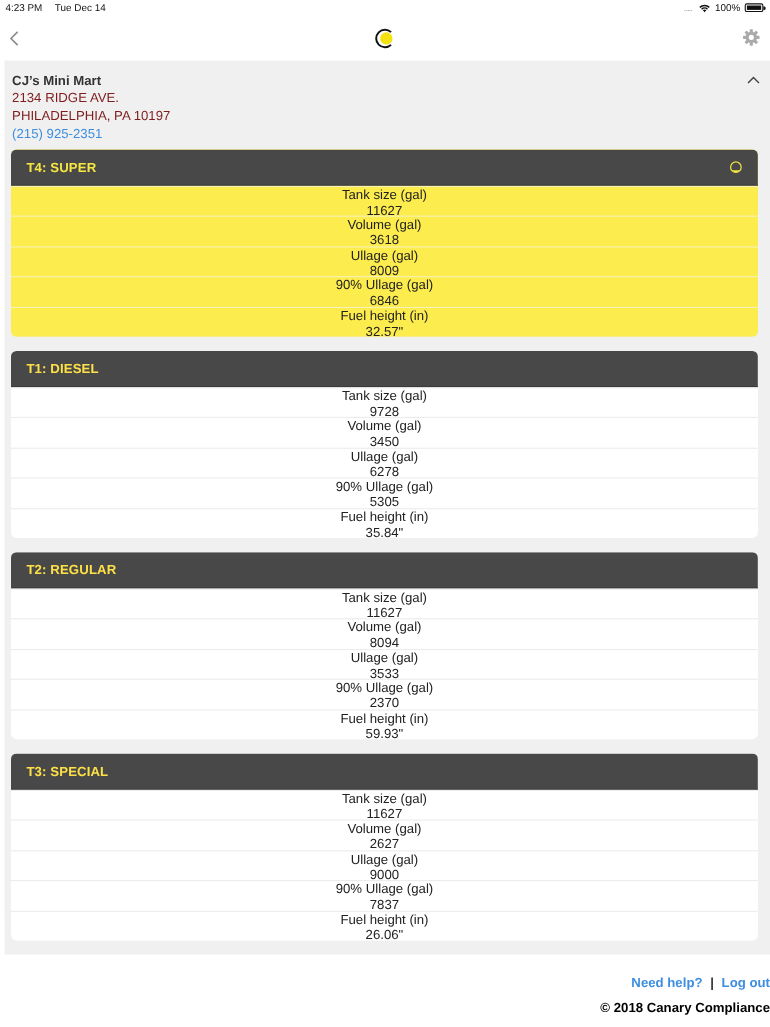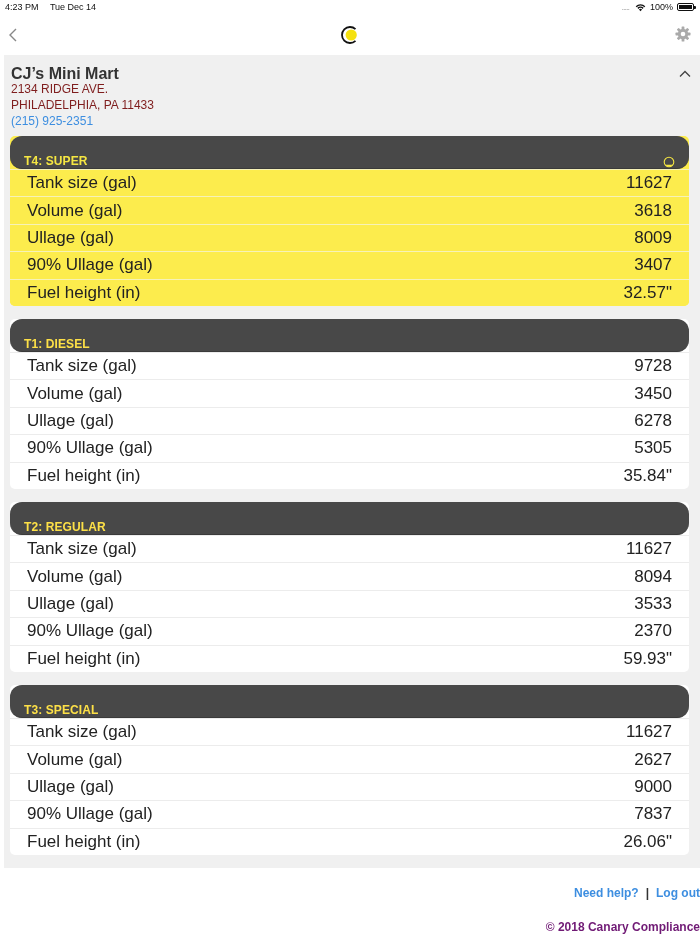--- a/index.html
+++ b/index.html
@@ -17,41 +17,41 @@
 
   .nav-bar { position: absolute; top: 16px; left: 0; width: 700px; height: 39px; background: #fff; }
   .back-btn { position: absolute; left: 6px; top: 10px; width: 16px; height: 18px; cursor: pointer; }
   .logo { position: absolute; left: 340px; top: 9px; width: 20px; height: 20px; }
   .settings-btn { position: absolute; right: 9px; top: 10px; width: 16px; height: 16px; cursor: pointer; }
 
   .content { position: absolute; top: 55px; left: 4px; width: 696px; height: 813px; background: #f0f0f0; }
   .left-sliver { position: absolute; left: 0; top: 833px; width: 4px; height: 35px; background: #fff; }
 
   .site-info { position: absolute; left: 7px; top: 11px; }
-  .site-name { font-size: 16px; font-weight: bold; color: #333; line-height: 15px; }
+  .site-name { font-size: 12px; font-weight: bold; color: #333; line-height: 15px; }
   .site-line { font-size: 12px; color: #7f1d1d; line-height: 15px; margin-top: 1px; }
   .site-phone { font-size: 12px; color: #3d8ee0; line-height: 15px; margin-top: 1px; cursor: pointer; }
   .collapse-btn { position: absolute; right: 8px; top: 10px; width: 14px; height: 10px; cursor: pointer; }
 
   .tank-card { position: absolute; left: 6px; width: 679px; border-radius: 5px; overflow: hidden; background: #fff; }
-  .tank-header { height: 33px; background: #484848; display: flex; align-items: flex-end; justify-content: space-between; padding: 0 14px; border-bottom: 1px solid #3a3a3a; border-radius: 12px; }
+  .tank-header { height: 33px; background: #484848; display: flex; align-items: center; justify-content: space-between; padding: 0 14px; border-bottom: 1px solid #3a3a3a; }
   .tank-title { font-size: 12px; font-weight: bold; color: #fde047; letter-spacing: 0.1px; }
   .tank-card.alert .tank-title { color: #f5e642; }
-  .tank-row { height: 27.4px; display: flex; align-items: center; justify-content: space-between; padding: 0 17px 0 17px; border-top: 1px solid #ececec; font-size: 17px; color: #222; }
+  .tank-row { height: 27.4px; display: flex; align-items: center; justify-content: space-between; padding: 0 17px 0 17px; border-top: 1px solid #ececec; font-size: 12px; color: #222; flex-direction: column; }
   .tank-row:first-of-type { border-top: none; }
   .tank-card.alert { background: #fcec4d; }
   .tank-card.alert .tank-row { border-top: 1px solid #f6f2b8; background: #fcec4d; }
   .tank-value { text-align: right; }
   .level-icon { width: 12px; height: 12px; }
 
   .footer { position: absolute; top: 868px; left: 0; width: 700px; height: 56px; background: #fff; text-align: right; font-weight: bold; }
   .footer-links { margin-top: 18px; font-size: 12px; color: #333; }
   .footer-links a { color: #3d8ee0; text-decoration: none; cursor: pointer; }
   .footer-links .sep { margin: 0 7px; color: #333; }
-  .copyright { margin-top: 20px; font-size: 12px; color: #701a75; }
+  .copyright { margin-top: 9px; font-size: 12px; color: #000000; }
 </style>
 </head>
 <body>
 
 <div class="status-bar">
   <div class="status-left">
     <span>4:23 PM</span>
     <span>Tue Dec 14</span>
   </div>
   <div class="status-right">
@@ -96,21 +96,21 @@
       <circle cx="8" cy="8" r="2.3" fill="#fff"></circle>
     </svg>
   </div>
 </div>
 
 <div class="content">
 
   <div class="site-info">
     <div class="site-name">CJ’s Mini Mart</div>
     <div class="site-line">2134 RIDGE AVE.</div>
-    <div class="site-line">PHILADELPHIA, PA 11433</div>
+    <div class="site-line">PHILADELPHIA, PA 10197</div>
     <div class="site-phone">(215) 925-2351</div>
   </div>
   <div class="collapse-btn">
     <svg width="14" height="10" viewBox="0 0 14 10">
       <path d="M2 7.5 L7 2.5 L12 7.5" fill="none" stroke="#444" stroke-width="1.3"></path>
     </svg>
   </div>
 
   <div class="tank-card alert" style="top:81px;">
     <div class="tank-header">
@@ -127,21 +127,21 @@
     <div class="tank-row">
         <span>Volume (gal)</span>
         <span class="tank-value">3618</span>
       </div>
     <div class="tank-row">
         <span>Ullage (gal)</span>
         <span class="tank-value">8009</span>
       </div>
     <div class="tank-row">
         <span>90% Ullage (gal)</span>
-        <span class="tank-value">3407</span>
+        <span class="tank-value">6846</span>
       </div>
     <div class="tank-row">
         <span>Fuel height (in)</span>
         <span class="tank-value">32.57"</span>
       </div>
   </div>
 
   <div class="tank-card" style="top:264px;">
     <div class="tank-header">
       <span class="tank-title">T1: DIESEL</span>

